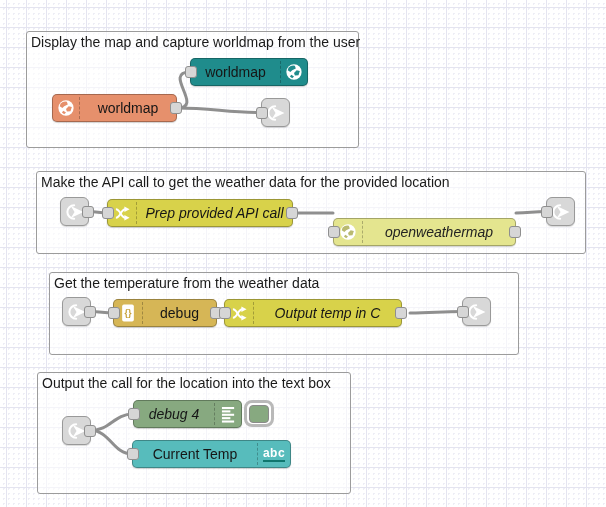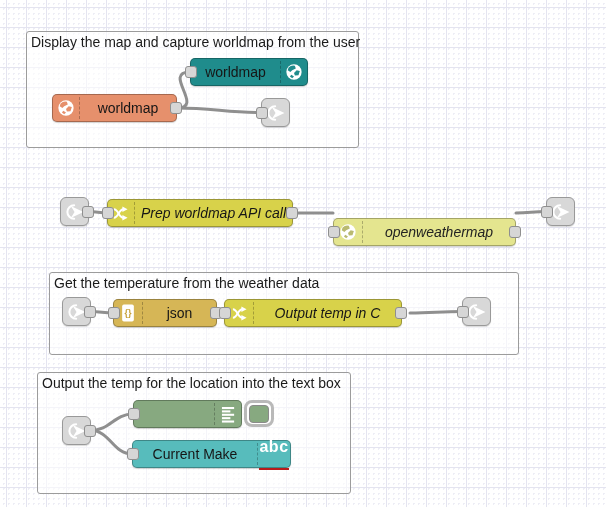--- a/index.html
+++ b/index.html
@@ -48,45 +48,48 @@
   }
   .port.in{left:-6px;}
   .port.out{right:-6px;}
   .link-node{
     position:absolute;width:29px;height:29px;background:#d8d8d8;
     border:1px solid #999;border-radius:6px;z-index:3;box-sizing:border-box;
     display:flex;align-items:center;justify-content:center;
     box-shadow:0 1px 1px rgba(0,0,0,0.15);
   }
   .abc{
-    color:#fff;font-weight:bold;font-size:16px;line-height:1;
-    border-bottom:2px solid #b91c1c;padding-bottom:13px;letter-spacing:0.5px;
+    color:#fff;font-weight:bold;font-size:12px;line-height:1;
+    border-bottom:2px solid #0f766e;padding-bottom:1px;letter-spacing:0.5px;
   }
   .debug-toggle{
     position:absolute;left:244px;top:400px;width:24px;height:21px;z-index:3;
     background:#ffffff;border:3px solid #b9b9b9;border-radius:8px;
     display:flex;align-items:center;justify-content:center;
   }
   .debug-toggle .inner{
     width:18px;height:16px;background:#87a980;border:1px solid #8a8a8a;border-radius:4px;
   }
 </style>
 </head>
 <body>
 
 <div class="canvas">
 
   <div class="group" style="left:26px;top:31px;width:331px;height:115px">
     <div class="group-label">Display the map and capture worldmap from the user</div>
   </div>
+  <div class="group" style="left:36px;top:171px;width:548px;height:81px">
+    <div class="group-label">Make the API call to get the weather data for the provided location</div>
+  </div>
   <div class="group" style="left:49px;top:272px;width:468px;height:81px">
     <div class="group-label">Get the temperature from the weather data</div>
   </div>
   <div class="group" style="left:37px;top:372px;width:312px;height:120px">
-    <div class="group-label">Output the temp for the location into the text box</div>
+    <div class="group-label">Output the call for the location into the text box</div>
   </div>
 
   <svg class="wires" width="606" height="507">
     <path d="M177,108 C205,108 162,72 190,72"></path>
     <path d="M177,108 C212,108 226,112.5 258,112.5"></path>
     <path d="M89,211.5 C97,211.5 99,213 107,213"></path>
     <path d="M293,213 C310,213 316,213 333,213"></path>
     <path d="M516,213 C529,213 533,211.5 546,211.5"></path>
     <path d="M91,311.5 C100,311.5 104,313 113,313"></path>
     <path d="M217,313 C223,313 226,313 232,313"></path>
@@ -142,21 +145,21 @@
   <div class="node n-func" style="left:107px;top:199px;width:186px">
     <div class="icon-box">
       <svg viewBox="0 0 18 18" width="17" height="17">
           <path d="M2,13.5 C7,13.5 7,4.5 12,4.5" stroke="#fff" stroke-width="2.2" fill="none"></path>
           <path d="M2,4.5 C7,4.5 7,13.5 12,13.5" stroke="#fff" stroke-width="2.2" fill="none"></path>
           <polygon points="11,1.5 16.5,4.5 11,7.5" fill="#fff"></polygon>
           <polygon points="11,10.5 16.5,13.5 11,16.5" fill="#fff"></polygon>
         </svg>
     </div>
     <div class="sep"></div>
-    <div class="label italic">Prep worldmap API call</div>
+    <div class="label italic">Prep provided API call</div>
     <div class="port in"></div>
     <div class="port out"></div>
   </div>
 
   <div class="node n-owm" style="left:333px;top:199px;width:183px">
     <div class="icon-box">
       <svg viewBox="0 0 20 20" width="18" height="18">
           <circle cx="10" cy="10" r="8.5" fill="#fff"></circle>
           <path d="M4,5 Q7,2 11,3 L12,6 L8,8 L6,10 L3,8 Z" fill="currentColor"></path>
           <path d="M13,8 L16.5,9 L15,13.5 L11,14 L10,11 Z" fill="currentColor"></path>
@@ -186,21 +189,21 @@
   </div>
 
   <div class="node n-json" style="left:113px;top:299px;width:104px">
     <div class="icon-box">
       <svg viewBox="0 0 20 20" width="18" height="18">
           <rect x="3.5" y="0.5" width="13" height="19" rx="2" fill="#fff"></rect>
           <text x="10" y="13.5" font-size="10" font-weight="bold" fill="#c59e33" text-anchor="middle">{}</text>
         </svg>
     </div>
     <div class="sep"></div>
-    <div class="label">json</div>
+    <div class="label">debug</div>
     <div class="port in"></div>
     <div class="port out"></div>
   </div>
 
   <div class="node n-func" style="left:224px;top:299px;width:178px">
     <div class="icon-box">
       <svg viewBox="0 0 18 18" width="17" height="17">
           <path d="M2,13.5 C7,13.5 7,4.5 12,4.5" stroke="#fff" stroke-width="2.2" fill="none"></path>
           <path d="M2,4.5 C7,4.5 7,13.5 12,13.5" stroke="#fff" stroke-width="2.2" fill="none"></path>
           <polygon points="11,1.5 16.5,4.5 11,7.5" fill="#fff"></polygon>
@@ -223,38 +226,39 @@
 
   <div class="link-node" style="left:62px;top:416px">
     <svg viewBox="0 0 26 26" width="22" height="22">
         <path d="M12,5 A8,8 0 1,0 12,21" stroke="#fff" stroke-width="2.4" fill="none" stroke-linecap="round"></path>
         <polygon points="8,6 23,13 8,20 12.5,13" fill="#fff"></polygon>
       </svg>
     <div class="port out"></div>
   </div>
 
   <div class="node n-debug" style="left:133px;top:400px;width:109px">
+    <div class="label italic">debug 4</div>
     <div class="sep"></div>
     <div class="icon-box" style="width:26px">
       <svg viewBox="0 0 16 18" width="15" height="17">
           <rect x="1" y="1" width="13" height="2.2" fill="#fff"></rect>
           <rect x="1" y="4.6" width="9" height="2.2" fill="#fff"></rect>
           <rect x="1" y="8.2" width="13" height="2.2" fill="#fff"></rect>
           <rect x="1" y="11.8" width="9" height="2.2" fill="#fff"></rect>
           <rect x="1" y="15.4" width="13" height="2.2" fill="#fff"></rect>
         </svg>
     </div>
     <div class="port in"></div>
   </div>
   <div class="debug-toggle">
     <div class="inner"></div>
   </div>
 
   <div class="node n-text" style="left:132px;top:440px;width:159px">
-    <div class="label">Current Make</div>
+    <div class="label">Current Temp</div>
     <div class="sep"></div>
     <div class="icon-box" style="width:32px">
       <div class="abc">abc</div>
     </div>
     <div class="port in"></div>
   </div>
 
 </div>
 
 </body></html>

